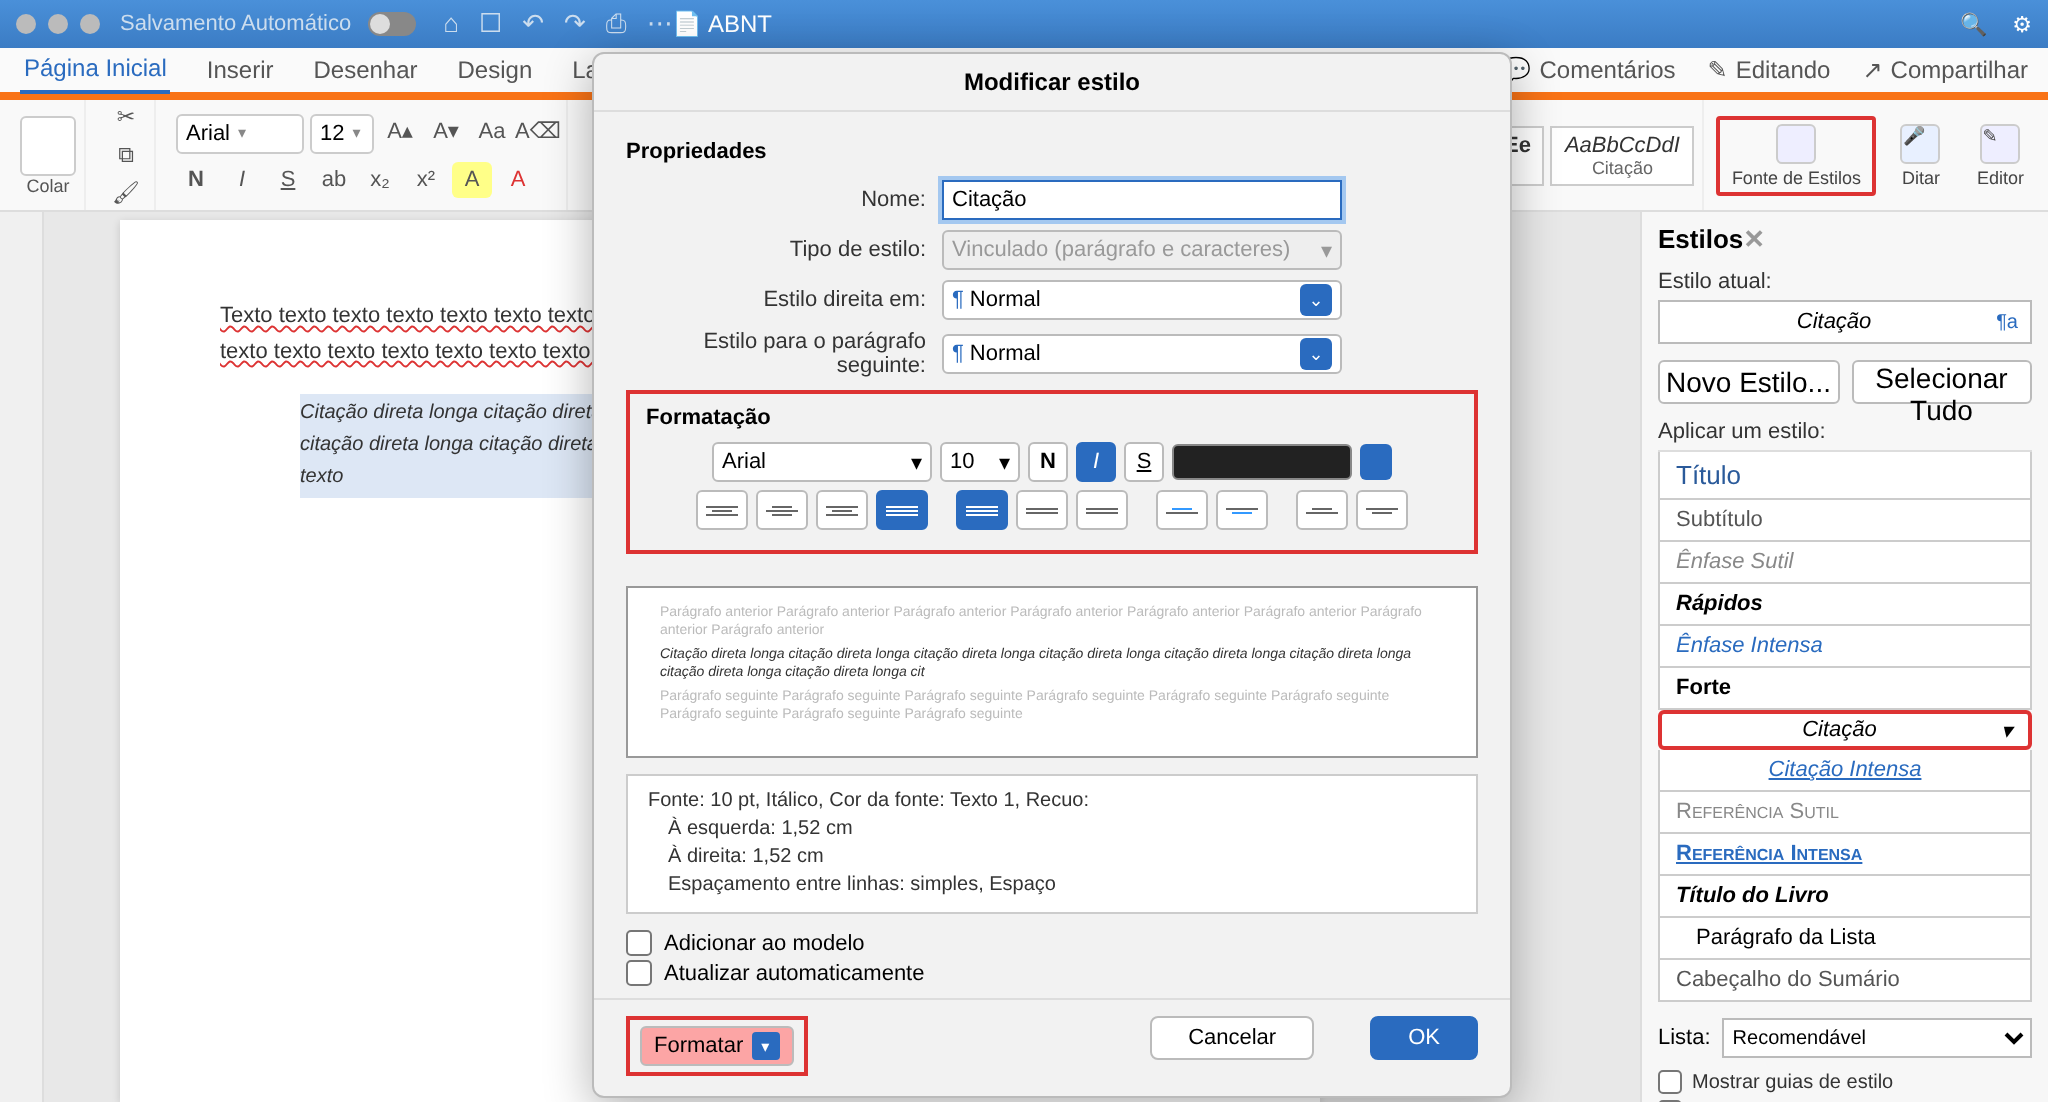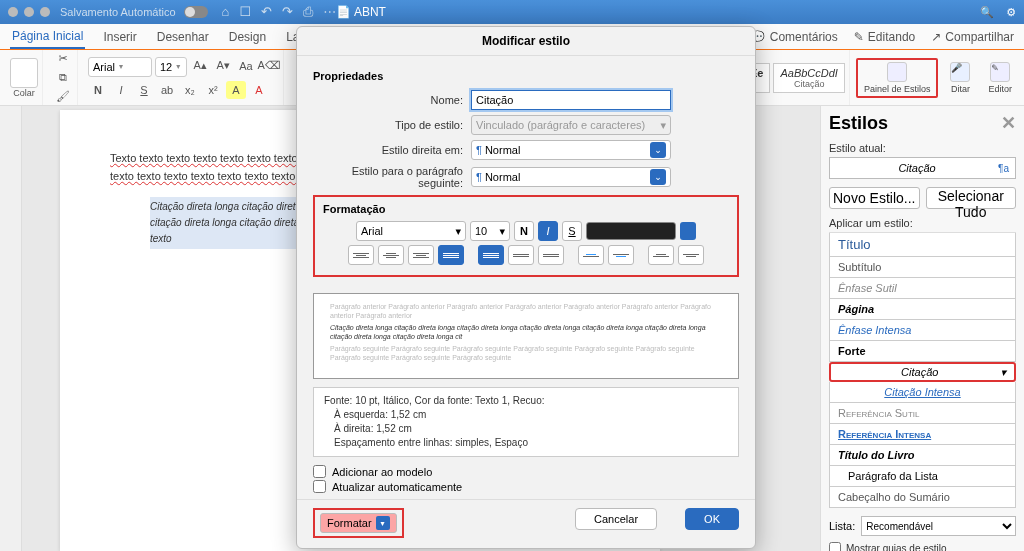--- a/index.html
+++ b/index.html
@@ -11,21 +11,21 @@
 .traffic span { width: 10px; height: 10px; border-radius: 50%; background: #bbb; }
 .autosave { font-size: 11px; color: #cde; }
 .toggle { width: 24px; height: 12px; background: #888; border-radius: 6px; margin: 0 8px; position: relative; }
 .toggle::after { content:''; position:absolute; width:10px; height:10px; background:#ddd; border-radius:50%; top:1px; left:1px; }
 .titletools { display:flex; gap:10px; margin-left:6px; color:#cde; }
 .titletools span { font-size:13px; }
 .doctitle { flex:1; text-align:left; font-size:12px; font-weight:400; }
 .topright { display:flex; gap:12px; }
 
 
-.tabs { height: 26px; background:#fafafa; border-bottom:1px solid #f97316; display:flex; align-items:center; padding:0 10px; gap:16px; font-size:12px; color:#555; }
+.tabs { height: 26px; background:#fafafa; border-bottom:4px solid #f97316; display:flex; align-items:center; padding:0 10px; gap:16px; font-size:12px; color:#555; }
 .tabs .tab { padding:4px 2px; cursor:pointer; }
 .tabs .tab.active { color:#2a6bbf; border-bottom:2px solid #2a6bbf; }
 .tabs .spacer { flex:1; }
 .tabs .rtab { display:flex; align-items:center; gap:4px; }
 
 
 .ribbon { height: 56px; background:#f9f9f9; border-bottom:1px solid #ddd; display:flex; align-items:center; padding:0 6px; gap:6px; }
 .rgroup { display:flex; flex-direction:column; align-items:center; padding:0 4px; border-right:1px solid #eee; height:100%; justify-content:center; }
 .rgroup.h { flex-direction:row; gap:3px; }
 .btn-sm { width:20px; height:18px; border:1px solid transparent; background:#fff0; display:inline-flex; align-items:center; justify-content:center; font-size:11px; color:#555; border-radius:3px; }
@@ -42,21 +42,21 @@
 
 
 .main { position:absolute; top:106px; left:0; right:204px; bottom:0; background:#e8e8e8; display:flex; }
 .ruler { width:22px; background:#f0f0f0; border-right:1px solid #ddd; }
 .page { margin:4px 0 0 38px; width:600px; background:#fff; box-shadow:0 1px 4px rgba(0,0,0,.15); padding:40px 50px; font-size:11px; color:#333; line-height:1.6; }
 .page .u { text-decoration: underline wavy #d33; text-decoration-thickness:1px; }
 .cit { margin-left:40px; margin-top:12px; font-style:italic; font-size:10px; color:#333; background:#dde7f5; padding:2px 0; }
 
 
 .panel { position:absolute; top:106px; right:0; width:204px; bottom:0; background:#f7f7f7; border-left:1px solid #ddd; padding:6px 8px; overflow:auto; }
-.panel h3 { font-size:18px; font-weight:600; margin-bottom:8px; display:flex; justify-content:space-between; align-items:center; }
+.panel h3 { font-size:13px; font-weight:600; margin-bottom:8px; display:flex; justify-content:flex-start; align-items:center; }
 .panel .close { color:#999; cursor:pointer; }
 .panel .lab { font-size:11px; color:#333; margin:6px 0 3px; }
 .curstyle { border:1px solid #bbb; background:#fff; padding:4px 6px; display:flex; justify-content:space-between; align-items:center; margin-bottom:8px; }
 .curstyle .ita { font-style:italic; flex:1; text-align:center; }
 .curstyle .pil { color:#2a6bbf; font-size:10px; }
 .pbtns { display:flex; gap:6px; margin-bottom:8px; }
 .pbtns button { flex:1; height:22px; border:1px solid #bbb; background:#fff; border-radius:3px; font-size:14px; cursor:pointer; }
 .stylelist { border-top:1px solid #ddd; }
 .sitem { border:1px solid #ccc; border-top:none; padding:4px 8px; background:#fff; font-size:11px; cursor:pointer; }
 .sitem.h1 { font-size:13px; font-weight:400; color:#2a5a9a; }
@@ -198,21 +198,21 @@
       <div class="prev" style="font-weight:700">AaBbCcDdEe</div>
       <div class="lbl">Forte</div>
     </div>
     <div class="stylebox italic">
       <div class="prev">AaBbCcDdI</div>
       <div class="lbl">Citação</div>
     </div>
   </div>
   <div class="rbtn highlight">
     <div class="ic"></div>
-    <span>Painel de Estilos</span>
+    <span>Fonte de Estilos</span>
   </div>
   <div class="rbtn">
     <div class="ic" style="background:#e8f0ff">🎤</div>
     <span>Ditar</span>
   </div>
   <div class="rbtn">
     <div class="ic">✎</div>
     <span>Editor</span>
   </div>
 </div>
@@ -237,21 +237,21 @@
   </div>
   <div class="pbtns">
     <button>Novo Estilo...</button>
     <button>Selecionar Tudo</button>
   </div>
   <div class="lab">Aplicar um estilo:</div>
   <div class="stylelist">
     <div class="sitem h1">Título</div>
     <div class="sitem sub">Subtítulo</div>
     <div class="sitem em1">Ênfase Sutil</div>
-    <div class="sitem em2">Página</div>
+    <div class="sitem em2">Rápidos</div>
     <div class="sitem em3">Ênfase Intensa</div>
     <div class="sitem forte">Forte</div>
     <div class="sitem sel">
         <span>Citação</span>
         <span>▾</span>
       </div>
     <div class="sitem cint">Citação Intensa</div>
     <div class="sitem ref1">Referência Sutil</div>
     <div class="sitem ref2">Referência Intensa</div>
     <div class="sitem tit">Título do Livro</div>

